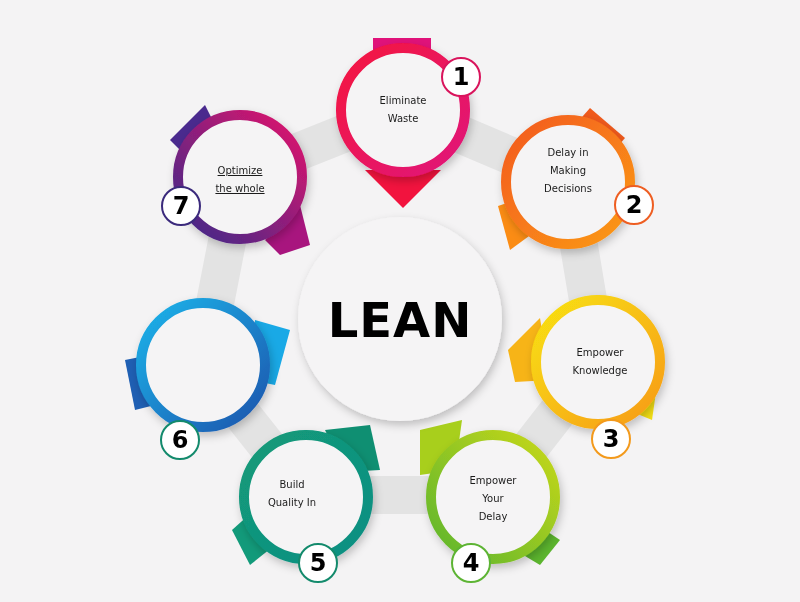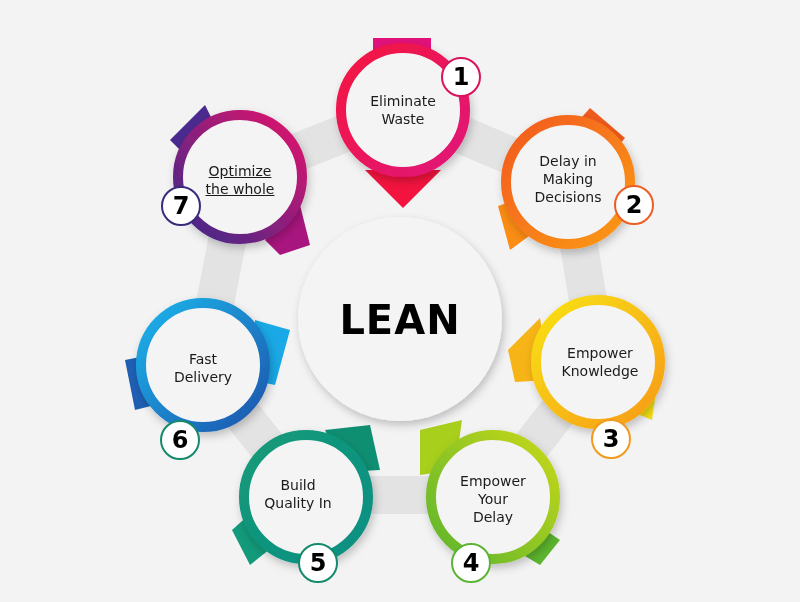--- a/index.html
+++ b/index.html
@@ -1,20 +1,20 @@
 <!DOCTYPE html>
 <html><head>
 <meta charset="utf-8">
 <style>
   html,body{margin:0;padding:0;}
   body{width:800px;height:602px;background:#f4f3f4;position:relative;overflow:hidden;font-family:"Liberation Sans","DejaVu Sans",sans-serif;}
   .stage{position:absolute;left:0;top:0;width:800px;height:602px;}
-  .node-label{position:absolute;display:flex;align-items:center;justify-content:center;text-align:center;color:#1b1b1b;font-size:14px;line-height:18px;font-family:"DejaVu Sans",sans-serif;white-space:pre-line;}
+  .node-label{position:absolute;display:flex;align-items:center;justify-content:center;text-align:center;color:#1b1b1b;font-size:10px;line-height:18px;font-family:"DejaVu Sans",sans-serif;white-space:pre-line;}
   .badge{position:absolute;width:40px;height:40px;margin-left:-20px;margin-top:-20px;border-radius:50%;background:#ffffff;box-sizing:border-box;border:2px solid #000;display:flex;align-items:center;justify-content:center;font-family:"DejaVu Sans",sans-serif;font-weight:bold;font-size:24px;color:#000;}
-  .center-title{position:absolute;left:298px;top:218px;width:204px;height:204px;display:flex;align-items:center;justify-content:center;font-family:"DejaVu Sans",sans-serif;font-weight:bold;font-size:40px;letter-spacing:1px;color:#000;}
+  .center-title{position:absolute;left:298px;top:218px;width:204px;height:204px;display:flex;align-items:center;justify-content:center;font-family:"DejaVu Sans",sans-serif;font-weight:bold;font-size:48px;letter-spacing:1px;color:#000;}
 </style>
 </head>
 <body>
 
 <div class="stage">
   <svg width="800" height="602" viewBox="0 0 800 602" style="position:absolute;left:0;top:0">
     <defs>
       <filter id="sh" x="-30%" y="-30%" width="160%" height="160%">
         <feDropShadow dx="2" dy="4" stdDeviation="4" flood-color="#000" flood-opacity="0.22"></feDropShadow>
       </filter>
@@ -95,32 +95,30 @@
       <circle cx="203" cy="365" r="62" fill="#f5f4f5" stroke="url(#g6)" stroke-width="10"></circle>
       <circle cx="240" cy="177" r="62" fill="#f5f4f5" stroke="url(#g7)" stroke-width="10"></circle>
       <circle cx="400" cy="319" r="102" fill="#f5f4f5"></circle>
     </g>
   </svg>
 
   <div class="center-title">LEAN</div>
 
   <div class="node-label" style="left:343px;top:80px;width:120px;height:60px;">Eliminate
 Waste</div>
-  <div class="node-label" style="left:508px;top:148px;width:120px;height:62px;">Delay in
+  <div class="node-label" style="left:508px;top:140px;width:120px;height:62px;">Delay in
 Making
 Decisions</div>
   <div class="node-label" style="left:545px;top:336px;width:110px;height:52px;">Empower
 Knowledge</div>
   <div class="node-label" style="left:433px;top:468px;width:120px;height:62px;">Empower
 Your
 Delay</div>
-  <div class="node-label" style="left:238px;top:466px;width:120px;height:56px;">Build
+  <div class="node-label" style="left:232px;top:466px;width:120px;height:56px;">Build
 Quality In</div>
-  <div class="node-label" style="left:143px;top:340px;width:120px;height:56px;">Fast
-Delivery</div>
   <div class="node-label" style="left:180px;top:152px;width:120px;height:56px;text-decoration:underline;">Optimize
 the whole</div>
 
   <div class="badge" style="left:461px;top:77px;border-color:#d9145c;">1</div>
   <div class="badge" style="left:634px;top:205px;border-color:#ee5e22;">2</div>
   <div class="badge" style="left:611px;top:439px;border-color:#f39a1c;">3</div>
   <div class="badge" style="left:471px;top:563px;border-color:#5db434;">4</div>
   <div class="badge" style="left:318px;top:563px;border-color:#138a6c;">5</div>
   <div class="badge" style="left:180px;top:440px;border-color:#138a6c;">6</div>
   <div class="badge" style="left:181px;top:206px;border-color:#3b2a7c;">7</div>

